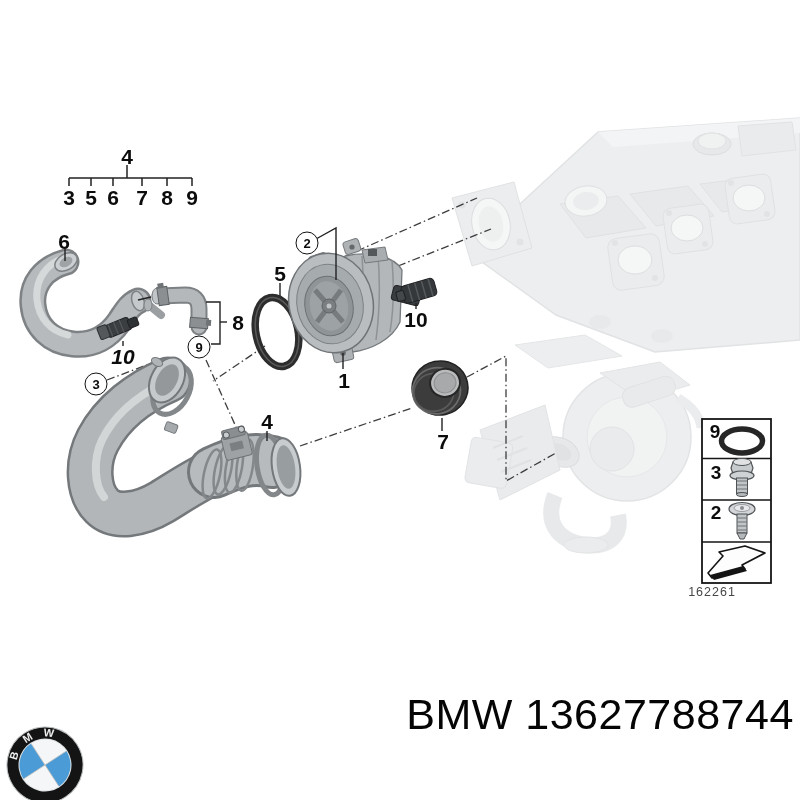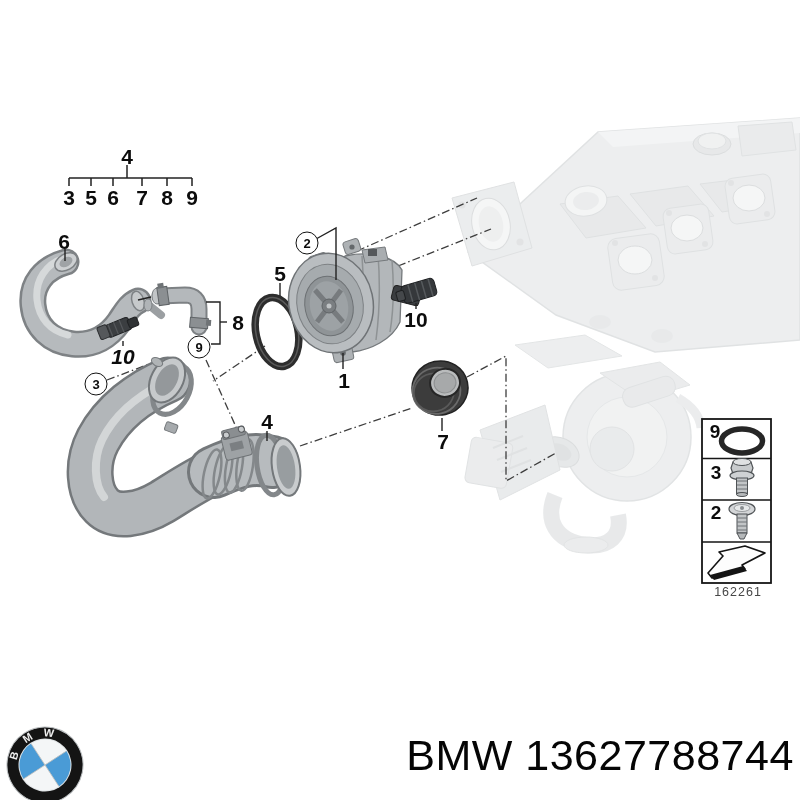--- a/index.html
+++ b/index.html
@@ -303,17 +303,17 @@
 <div class="circ" style="left:199px;top:347px;">
       <span>9</span>
     </div>
 <div class="circ" style="left:96px;top:384px;">
       <span>3</span>
     </div>
 
 <div class="lbl small" style="left:715px;top:431px;">9</div>
 <div class="lbl small" style="left:716px;top:472px;">3</div>
 <div class="lbl small" style="left:716px;top:512px;">2</div>
-<div class="code" style="left:738px;top:592px;">162261</div>
-
-<div class="partnum" style="left:600px;top:755px;">BMW 13627788744</div>
+<div class="code" style="left:712px;top:592px;">162261</div>
+
+<div class="partnum" style="left:600px;top:714px;">BMW 13627788744</div>
 
 </div>
 
 </body></html>

